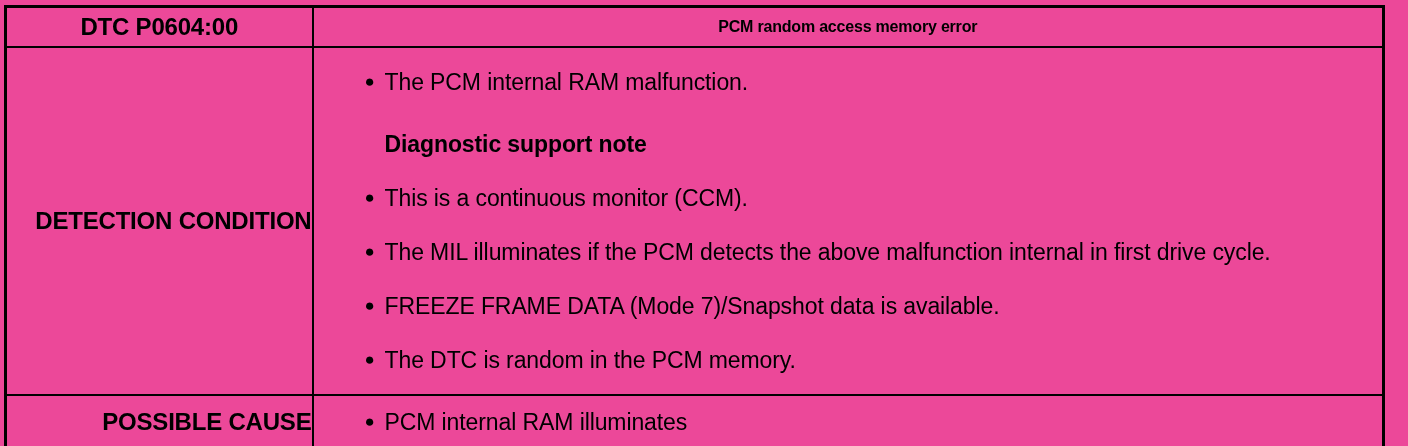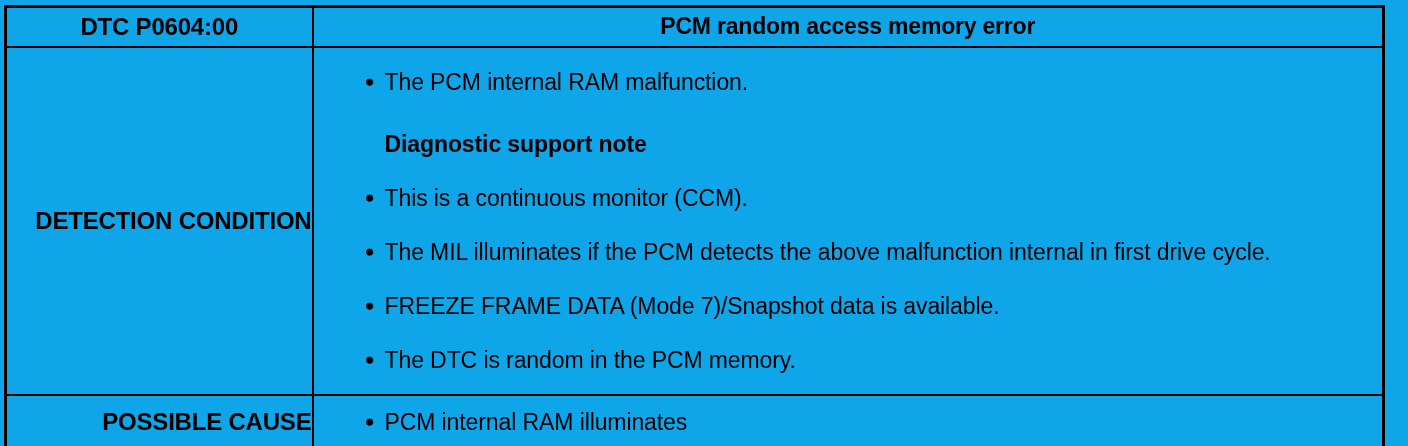--- a/index.html
+++ b/index.html
@@ -6,21 +6,21 @@
   html, body {
     width: 1408px;
     background: #ffffff;
     font-family: "Liberation Sans", sans-serif;
     -webkit-font-smoothing: antialiased;
   }
   .page {
     position: relative;
     width: 1408px;
     height: 446px;
-    background: #0ea5e9;
+    background: #ec4899;
     color: #000000;
   }
   table.dtc-table {
     position: absolute;
     left: 4px;
     top: 5px;
     width: 1381px;
     border-collapse: collapse;
     table-layout: fixed;
     border: 3px solid #000000;
@@ -40,21 +40,21 @@
     font-weight: bold;
     text-align: center;
     letter-spacing: -0.2px;
     white-space: nowrap;
   }
   .cell-label.left-flush {
     text-align: right;
     padding-left: 3px;
   }
   .cell-desc {
-    font-size: 23px;
+    font-size: 16px;
     font-weight: bold;
     text-align: center;
     letter-spacing: -0.2px;
   }
   .items-cell {
     padding: 11px 40px 11px 51px;
     vertical-align: middle;
   }
   .item {
     display: flex;

